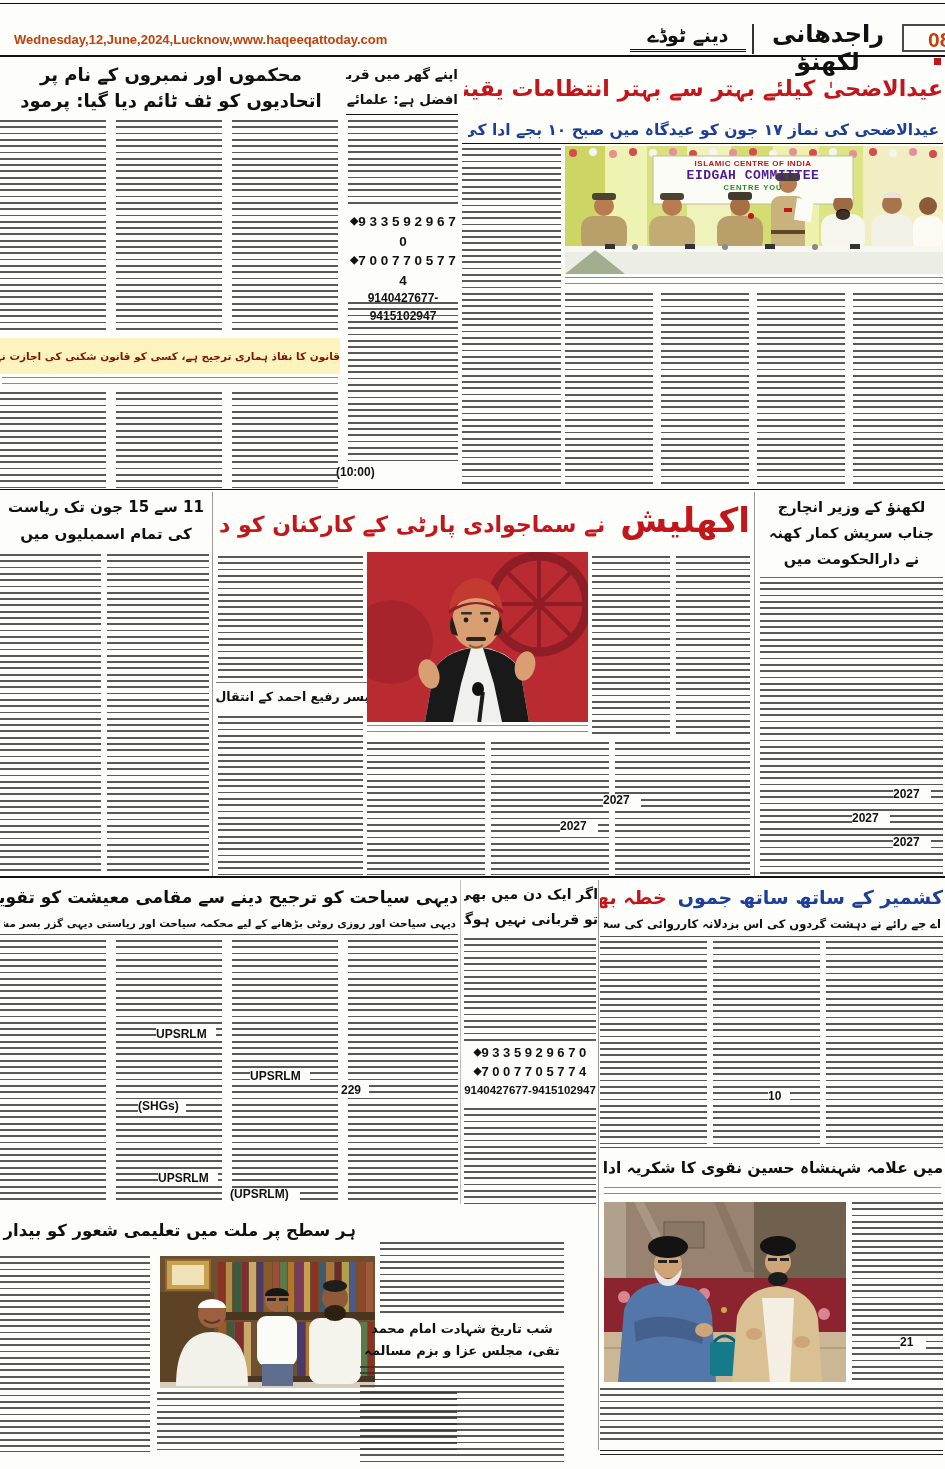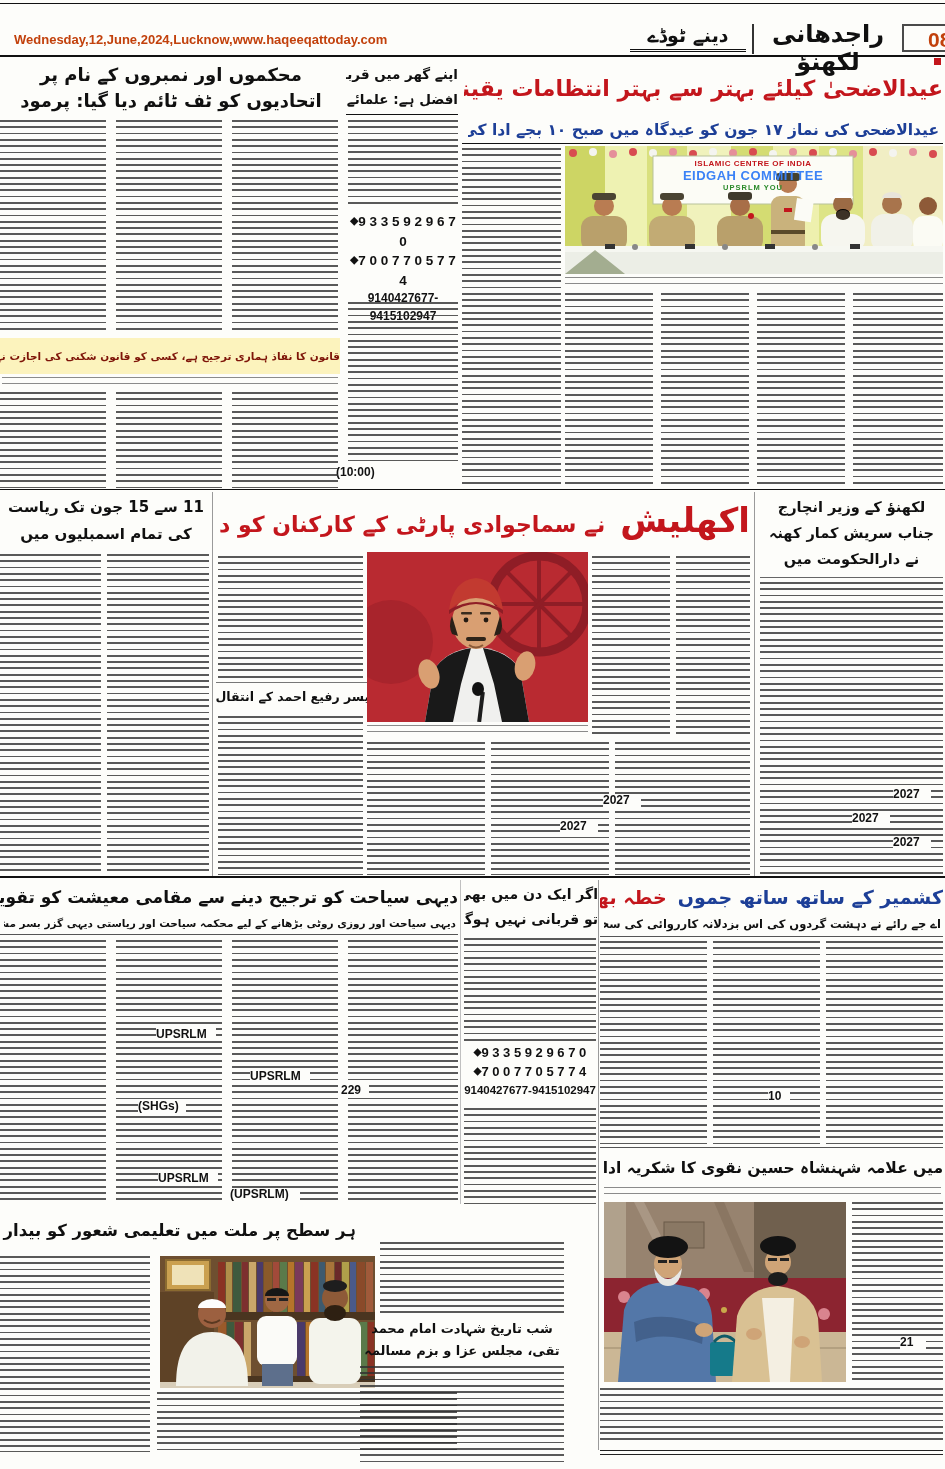--- a/index.html
+++ b/index.html
@@ -17,21 +17,21 @@
   .vr{background:#9a9a9a;}
   .sim{background-image:repeating-linear-gradient(to bottom,#303030 0px,#303030 1.8px,transparent 1.8px,transparent 6.3px);opacity:.8;}
   .sim-light{background-image:repeating-linear-gradient(to bottom,#5a5a5a 0px,#5a5a5a 1.4px,transparent 1.4px,transparent 6px);opacity:.7;}
   .phone{direction:ltr;font-family:"Liberation Sans",sans-serif;font-weight:bold;color:#111;text-align:center;line-height:1.45;}
   .tok{font-family:"Liberation Sans",sans-serif;font-weight:bold;font-size:12px;color:#111;background:#fdfdfa;line-height:13px;}
   .yellowbox{background:#fcf3bd;}
   .mast{border-bottom:3px double #111;}
   .pagebox{border:2px solid #4a4a4a;}
   .dbl{border-top:1.5px solid #222;border-bottom:1.5px solid #222;}
   .banner-l1{font-family:"Liberation Sans",sans-serif;font-weight:bold;font-size:8px;letter-spacing:.5px;color:#c3161c;}
-  .banner-l2{font-family:Liberation Sans, sans-serif;font-weight:bold;font-size:13px;letter-spacing:.5px;color:#3b82f6;}
+  .banner-l2{font-family:Liberation Mono, monospace;font-weight:bold;font-size:13px;letter-spacing:.5px;color:#4c1d95;}
   .banner-l3{font-family:"Liberation Sans",sans-serif;font-weight:bold;font-size:7.5px;letter-spacing:1px;color:#2a8a2a;}
 </style>
 </head>
 <body>
 
 <div id="page">
 
   <div class="abs hr" style="left:0;top:3px;width:945px;height:1px;"></div>
   <div class="abs lat b" style="left:14px;top:32px;width:430px;height:18px;font-size:13px;">Wednesday,12,June,2024,Lucknow,www.haqeeqattoday.com</div>
   <div class="abs u b mast" style="left:630px;top:24px;width:116px;height:28px;font-size:19px;text-align:center;">دینے ٹوڈے</div>
@@ -121,21 +121,21 @@
       <rect x="200" y="98" width="10" height="5" fill="#333"></rect>
         <rect x="285" y="98" width="10" height="5" fill="#333"></rect>
       <circle cx="70" cy="101" r="3" fill="#888"></circle>
         <circle cx="160" cy="101" r="3" fill="#888"></circle>
         <circle cx="250" cy="101" r="3" fill="#888"></circle>
       <path d="M0 128 L30 104 L60 128 Z" fill="#5a6b3a" opacity="0.5"></path>
     </svg>
     <div class="abs c" style="left:90px;top:13px;width:196px;">
       <div class="banner-l1">ISLAMIC CENTRE OF INDIA</div>
       <div class="banner-l2">EIDGAH COMMITTEE</div>
-      <div class="banner-l3">UPSRLM YOU</div>
+      <div class="banner-l3">CENTRE YOU</div>
     </div>
   </div>
   <div class="abs sim-light" style="left:565px;top:277px;width:378px;height:11px;"></div>
 
   <div class="abs sim" style="left:462px;top:148px;width:99px;height:340px;"></div>
   <div class="abs sim" style="left:565px;top:293px;width:88px;height:195px;"></div>
   <div class="abs sim" style="left:661px;top:293px;width:88px;height:195px;"></div>
   <div class="abs sim" style="left:757px;top:293px;width:88px;height:195px;"></div>
   <div class="abs sim" style="left:853px;top:293px;width:90px;height:195px;"></div>
 

